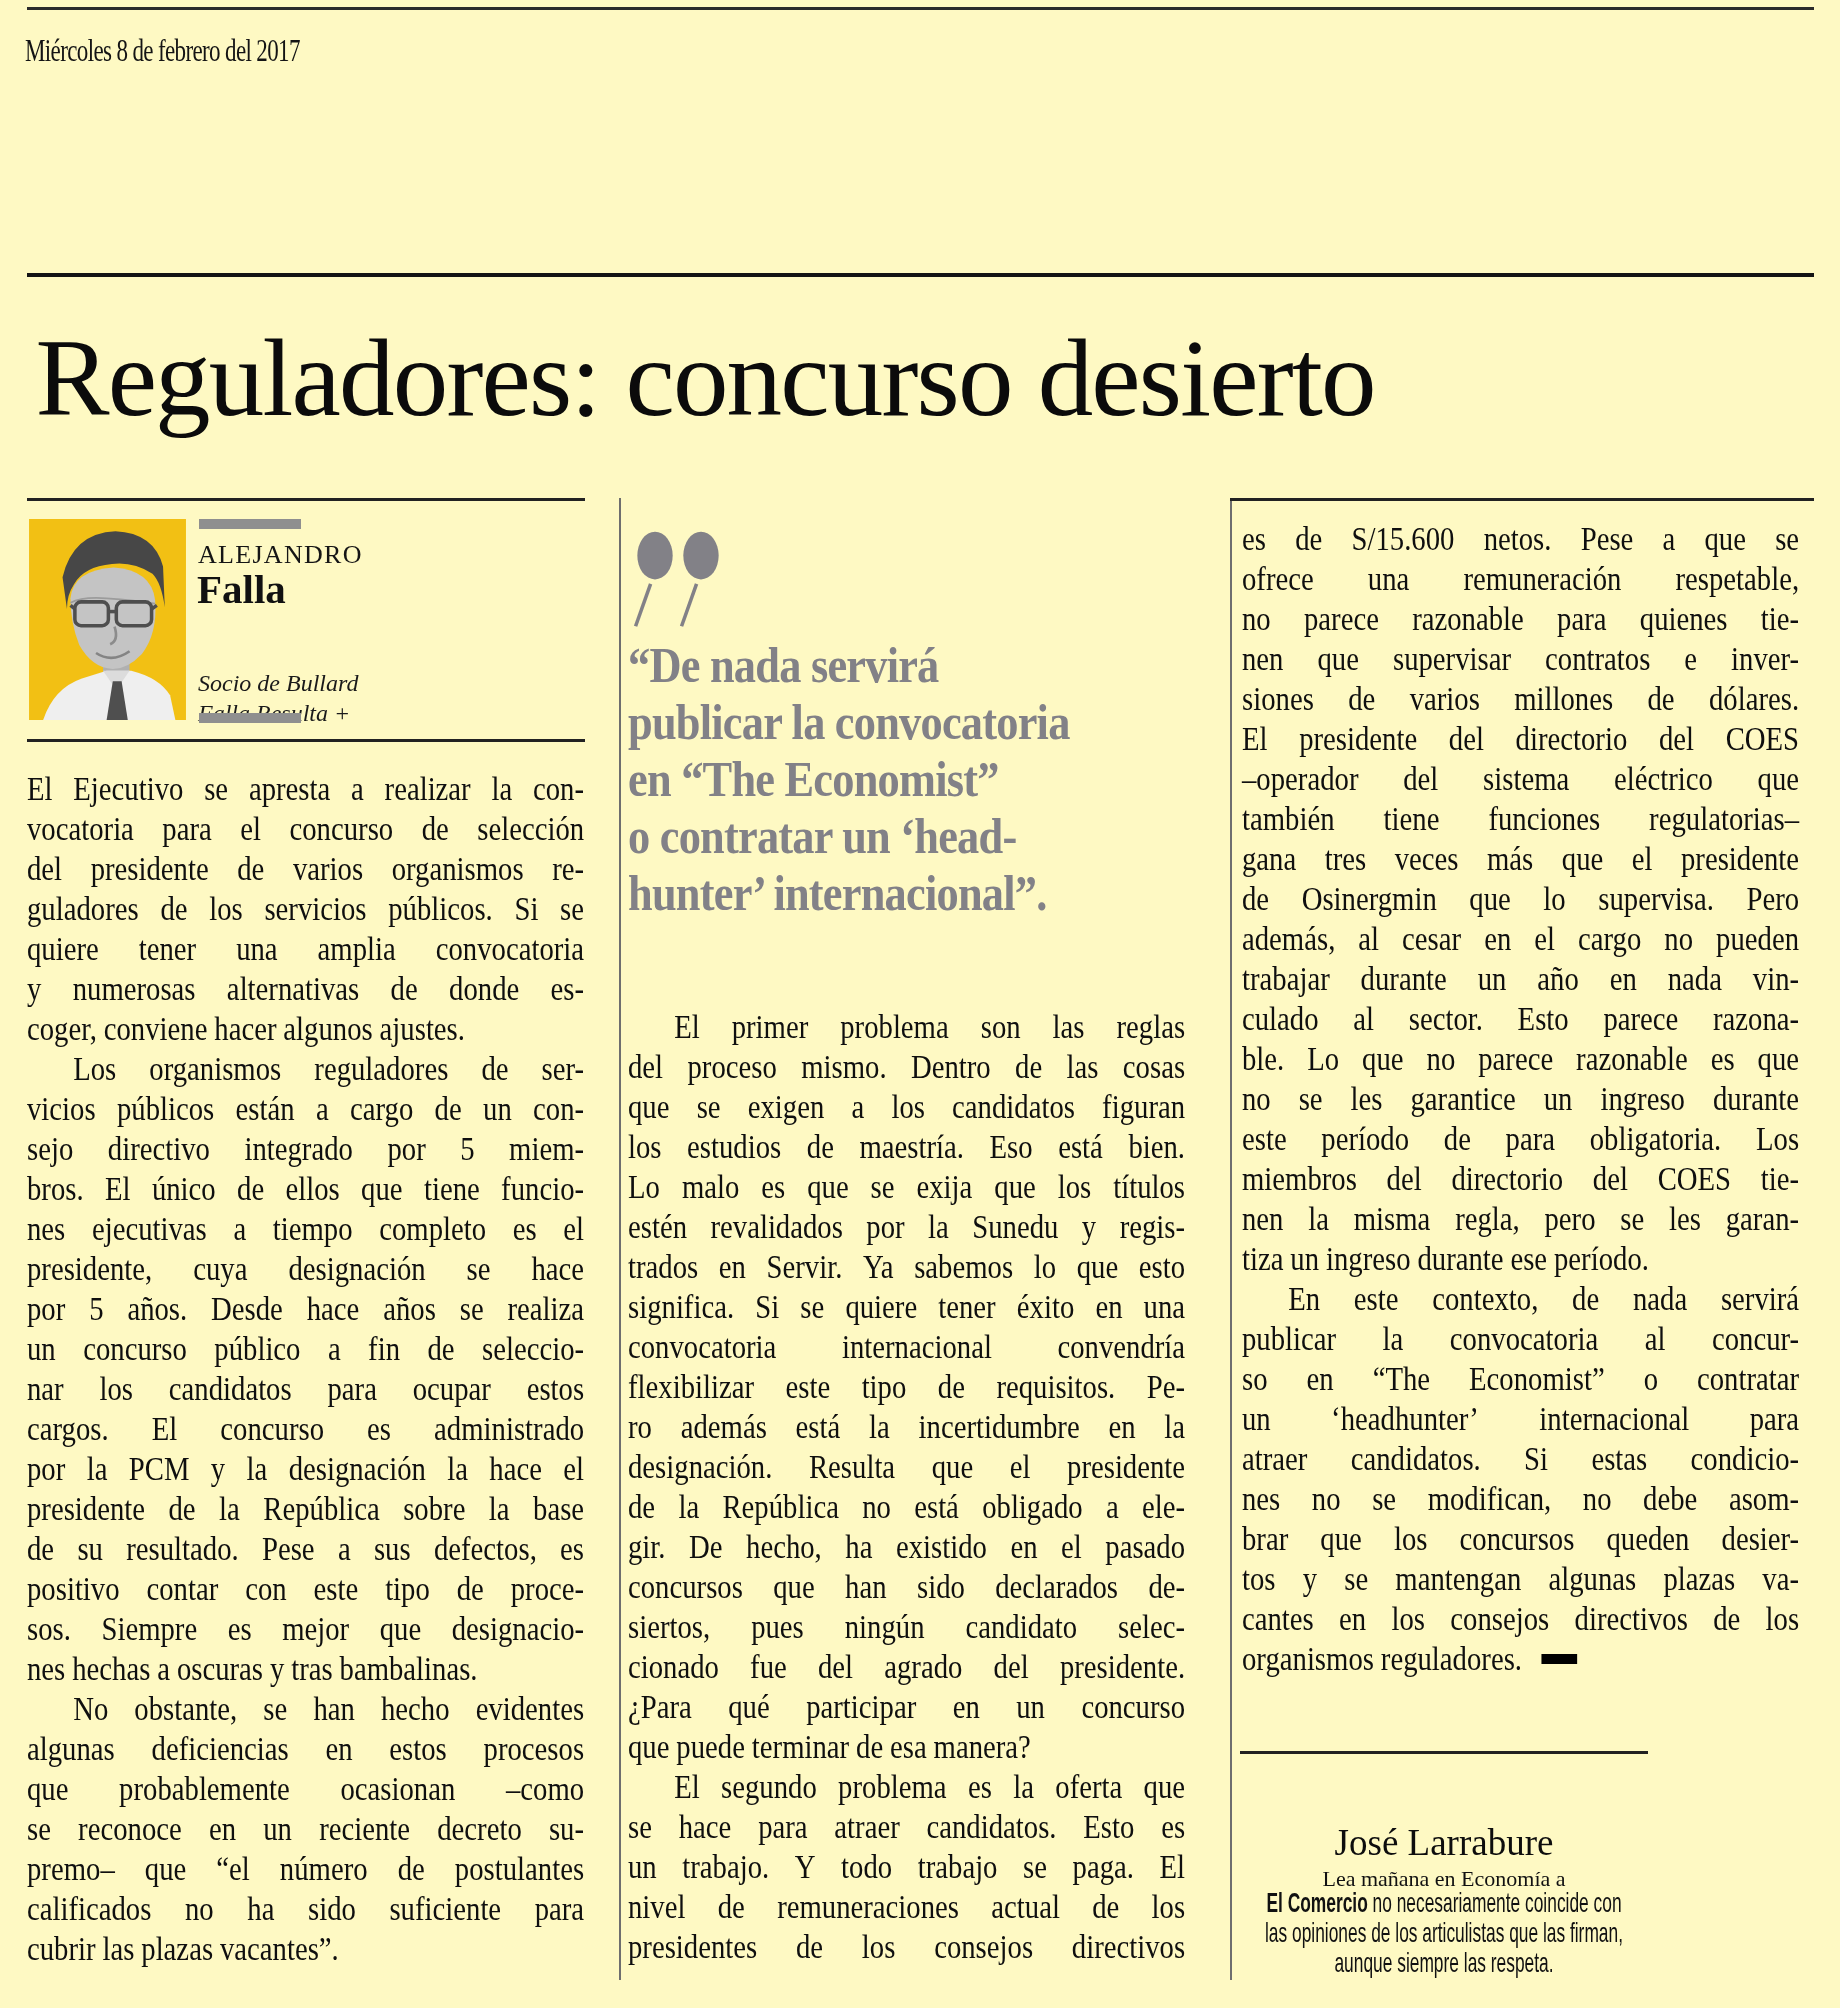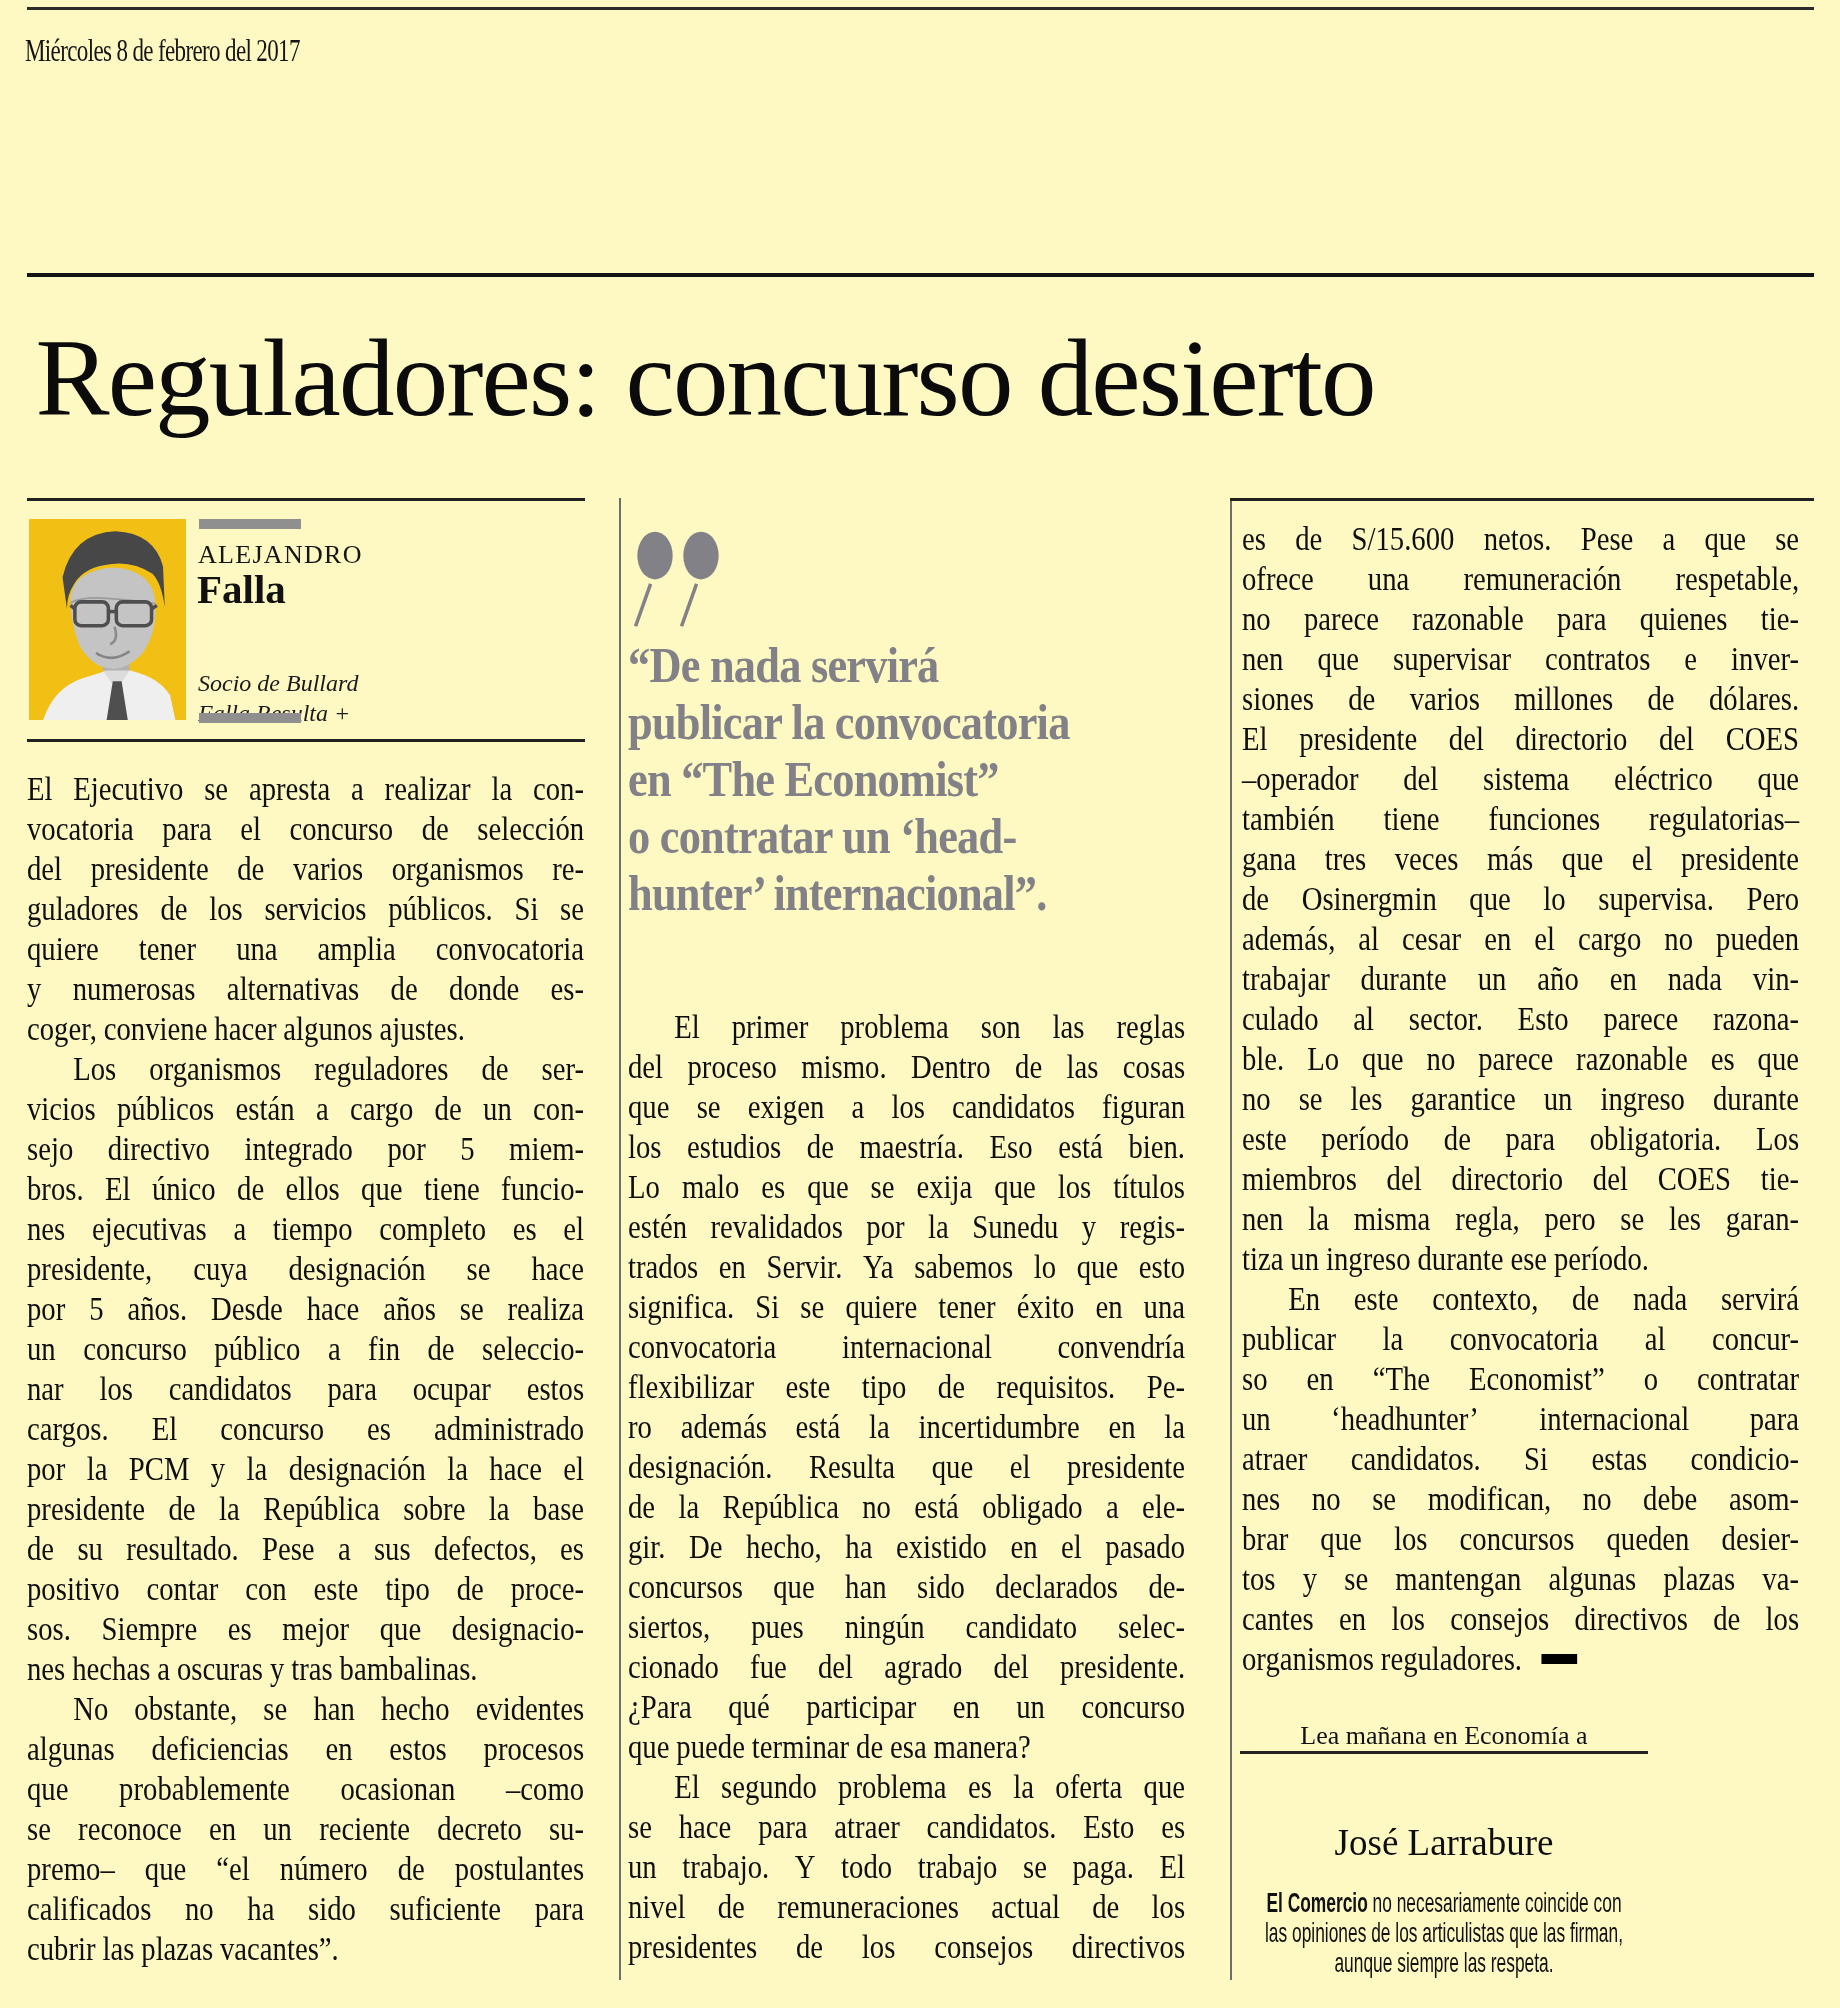--- a/index.html
+++ b/index.html
@@ -36,21 +36,21 @@
   #col1{left:26.5px;top:769px;}
   #col2{left:628px;top:1007px;}
   #col3{left:1242px;top:519px;}
   .line{display:flex;justify-content:space-between;height:40px;white-space:pre;}
   .line.last{justify-content:flex-start;gap:.24em;}
   .line.ind > span:first-child{margin-left:53px;}
   .endmark{display:inline-block;width:41px;height:9.7px;background:#000;margin-left:14px;align-self:center;}
 
   
   #footer-rule{left:1240px;top:1751px;width:408px;height:2.6px;}
-  #promo{position:absolute;left:1240px;top:1721px;width:408px;text-align:center;font-size:26px;color:#111;}
+  #promo{position:absolute;left:1240px;top:1866px;width:408px;text-align:center;font-size:22px;color:#111;}
   #promo-name{position:absolute;left:1240px;top:1821px;width:408px;text-align:center;font-size:37px;font-weight:normal;color:#0d0d0d;}
   #disclaimer{position:absolute;left:1113px;top:1888px;width:662px;transform:scaleX(.62);
         transform-origin:50% 0;font-family:"Liberation Sans","DejaVu Sans",sans-serif;
         font-size:28px;line-height:30px;text-align:center;color:#111;letter-spacing:0;}
 </style>
 </head>
 <body>
 
 <div id="page">
 

